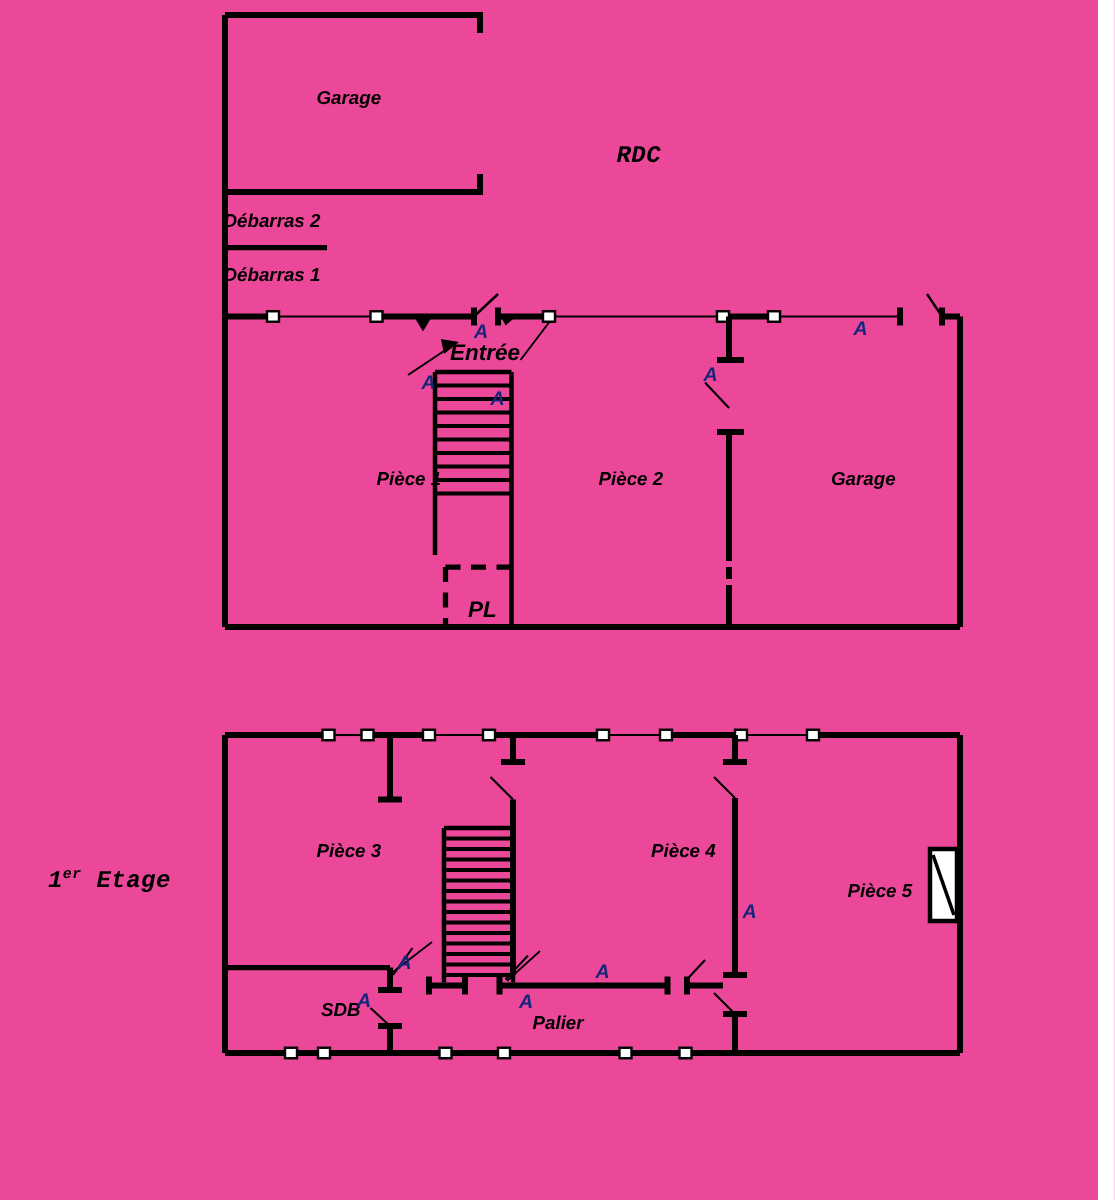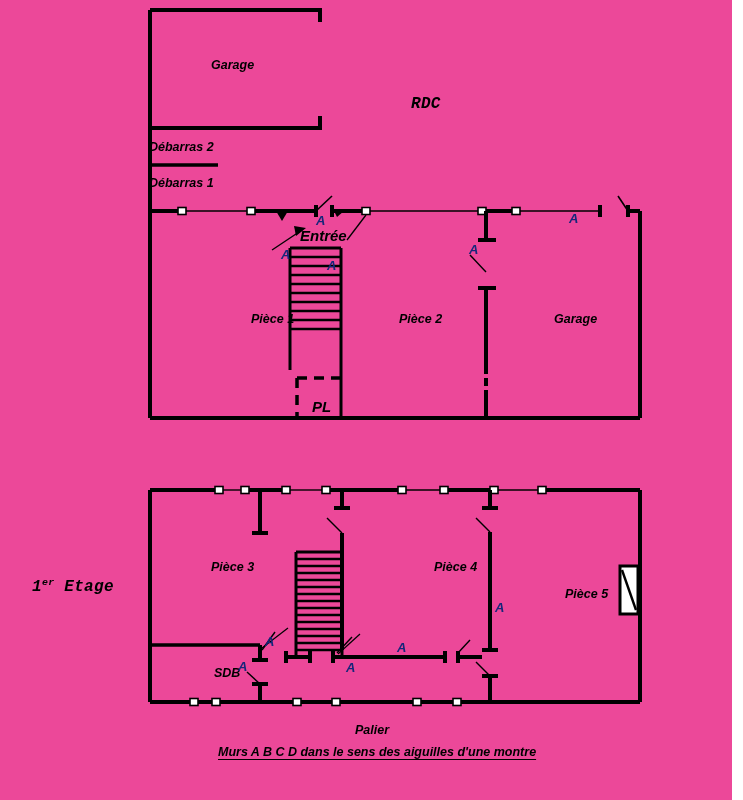--- a/index.html
+++ b/index.html
@@ -294,23 +294,22 @@
   </div>
 
   <div class="lbl lbl-room" style="left:211px; top:561px;">Pièce 3</div>
 
   <div class="lbl lbl-room" style="left:403px; top:561px;margin-left:31px;">Pièce 4</div>
 
   <div class="lbl lbl-room" style="left:551px; top:588px;margin-left:14px;">Pièce 5</div>
 
   <div class="lbl lbl-room" style="left:190px; top:667px;margin-left:24px;">SDB</div>
 
-  <div class="lbl lbl-room" style="left:355px; top:676px;margin-top:48px;">Palier</div>
+  <div class="lbl lbl-room" style="left:355px; top:676px;">Palier</div>
 
   <div class="lbl lbl-wall" style="left:265px; top:635px;">A</div>
   <div class="lbl lbl-wall" style="left:238px; top:660px;">A</div>
   <div class="lbl lbl-wall" style="left:346px; top:661px;">A</div>
   <div class="lbl lbl-wall" style="left:397px; top:641px;">A</div>
   <div class="lbl lbl-wall" style="left:495px; top:601px;">A</div>
 
-  <div class="lbl-caption" style="position:absolute; left:218px; top:745px;">Murs A B C D dans le sens des aiguilles d'une montre</div>
 
 </div>
 
 </body></html>

